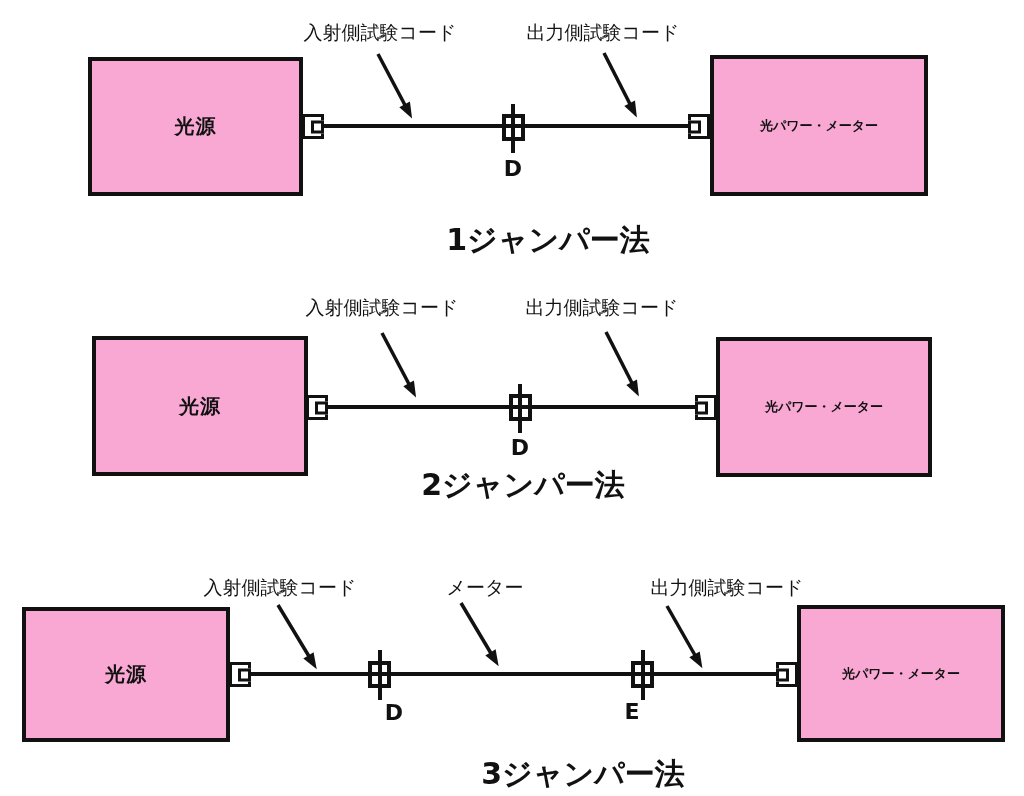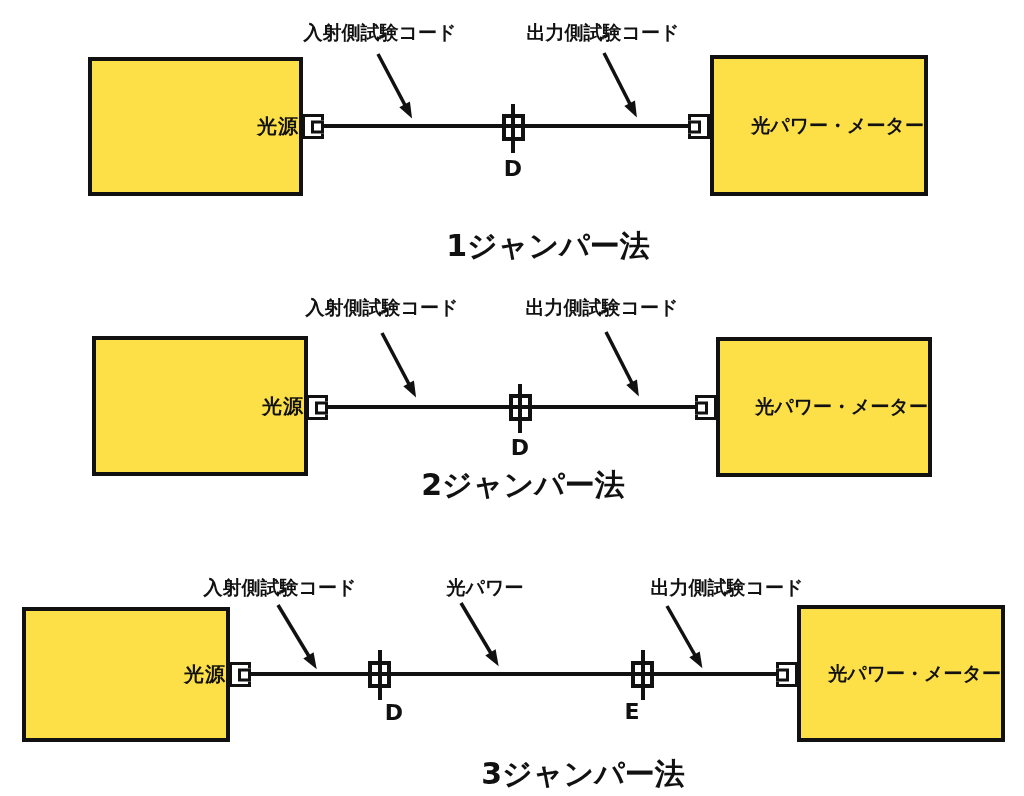--- a/index.html
+++ b/index.html
@@ -9,32 +9,32 @@
     background:#ffffff;
     font-family:"DejaVu Sans","Liberation Sans",sans-serif;
     color:#111111;
     overflow:hidden;
   }
   #page *{box-sizing:border-box;}
   
   .box{
     position:absolute;
     border:4px solid #111111;
-    background:#fde047;
-    display:flex;align-items:center;justify-content:flex-end;
+    background:#f9a8d4;
+    display:flex;align-items:center;justify-content:center;
     font-weight:bold;font-size:20px;letter-spacing:1px;
     white-space:nowrap;
   }
-  .box.meter{font-size:19px;letter-spacing:0;}
+  .box.meter{font-size:13px;letter-spacing:0;}
   
   .fiber{position:absolute;height:4px;background:#111111;}
   
   .cord-label{
     position:absolute;transform:translateX(-50%);
-    font-size:19px;font-weight:bold;white-space:nowrap;line-height:21px;
+    font-size:19px;font-weight:normal;white-space:nowrap;line-height:21px;
   }
   
   .caption{
     position:absolute;transform:translateX(-50%);
     font-size:30px;font-weight:bold;white-space:nowrap;line-height:32px;
   }
   
   .conn-v{position:absolute;width:4px;background:#111111;}
   .conn-rect{position:absolute;width:23px;height:27px;border:4px solid #111111;background:transparent;}
   .conn-letter{
@@ -74,21 +74,21 @@
       <div class="port-inner to-right"></div>
     </div>
     <div class="port" style="left:688px;top:114px">
       <div class="port-inner to-left"></div>
     </div>
 
     <div class="conn-v" style="left:511px;top:104px;height:49px"></div>
     <div class="conn-rect" style="left:502px;top:114px"></div>
     <div class="conn-letter" style="left:513px;top:158px">D</div>
 
-    <div class="caption" style="left:548px;top:230px">1ジャンパー法</div>
+    <div class="caption" style="left:548px;top:224px">1ジャンパー法</div>
   </section>
 
   <section>
     <div class="cord-label" style="left:382px;top:297px">入射側試験コード</div>
     <div class="cord-label" style="left:602px;top:297px">出力側試験コード</div>
 
     <div class="fiber" style="left:322px;top:405px;width:376px"></div>
 
     <div class="box" style="left:92px;top:336px;width:216px;height:140px">
       <span>光源</span>
@@ -106,21 +106,21 @@
 
     <div class="conn-v" style="left:518px;top:384px;height:49px"></div>
     <div class="conn-rect" style="left:509px;top:394px"></div>
     <div class="conn-letter" style="left:520px;top:437px">D</div>
 
     <div class="caption" style="left:523px;top:469px">2ジャンパー法</div>
   </section>
 
   <section>
     <div class="cord-label" style="left:280px;top:577px">入射側試験コード</div>
-    <div class="cord-label" style="left:485px;top:577px">光パワー</div>
+    <div class="cord-label" style="left:485px;top:577px">メーター</div>
     <div class="cord-label" style="left:727px;top:577px">出力側試験コード</div>
 
     <div class="fiber" style="left:245px;top:672px;width:540px"></div>
 
     <div class="box" style="left:22px;top:607px;width:208px;height:135px">
       <span>光源</span>
     </div>
     <div class="box meter" style="left:797px;top:605px;width:208px;height:137px">
       <span>光パワー・メーター</span>
     </div>

